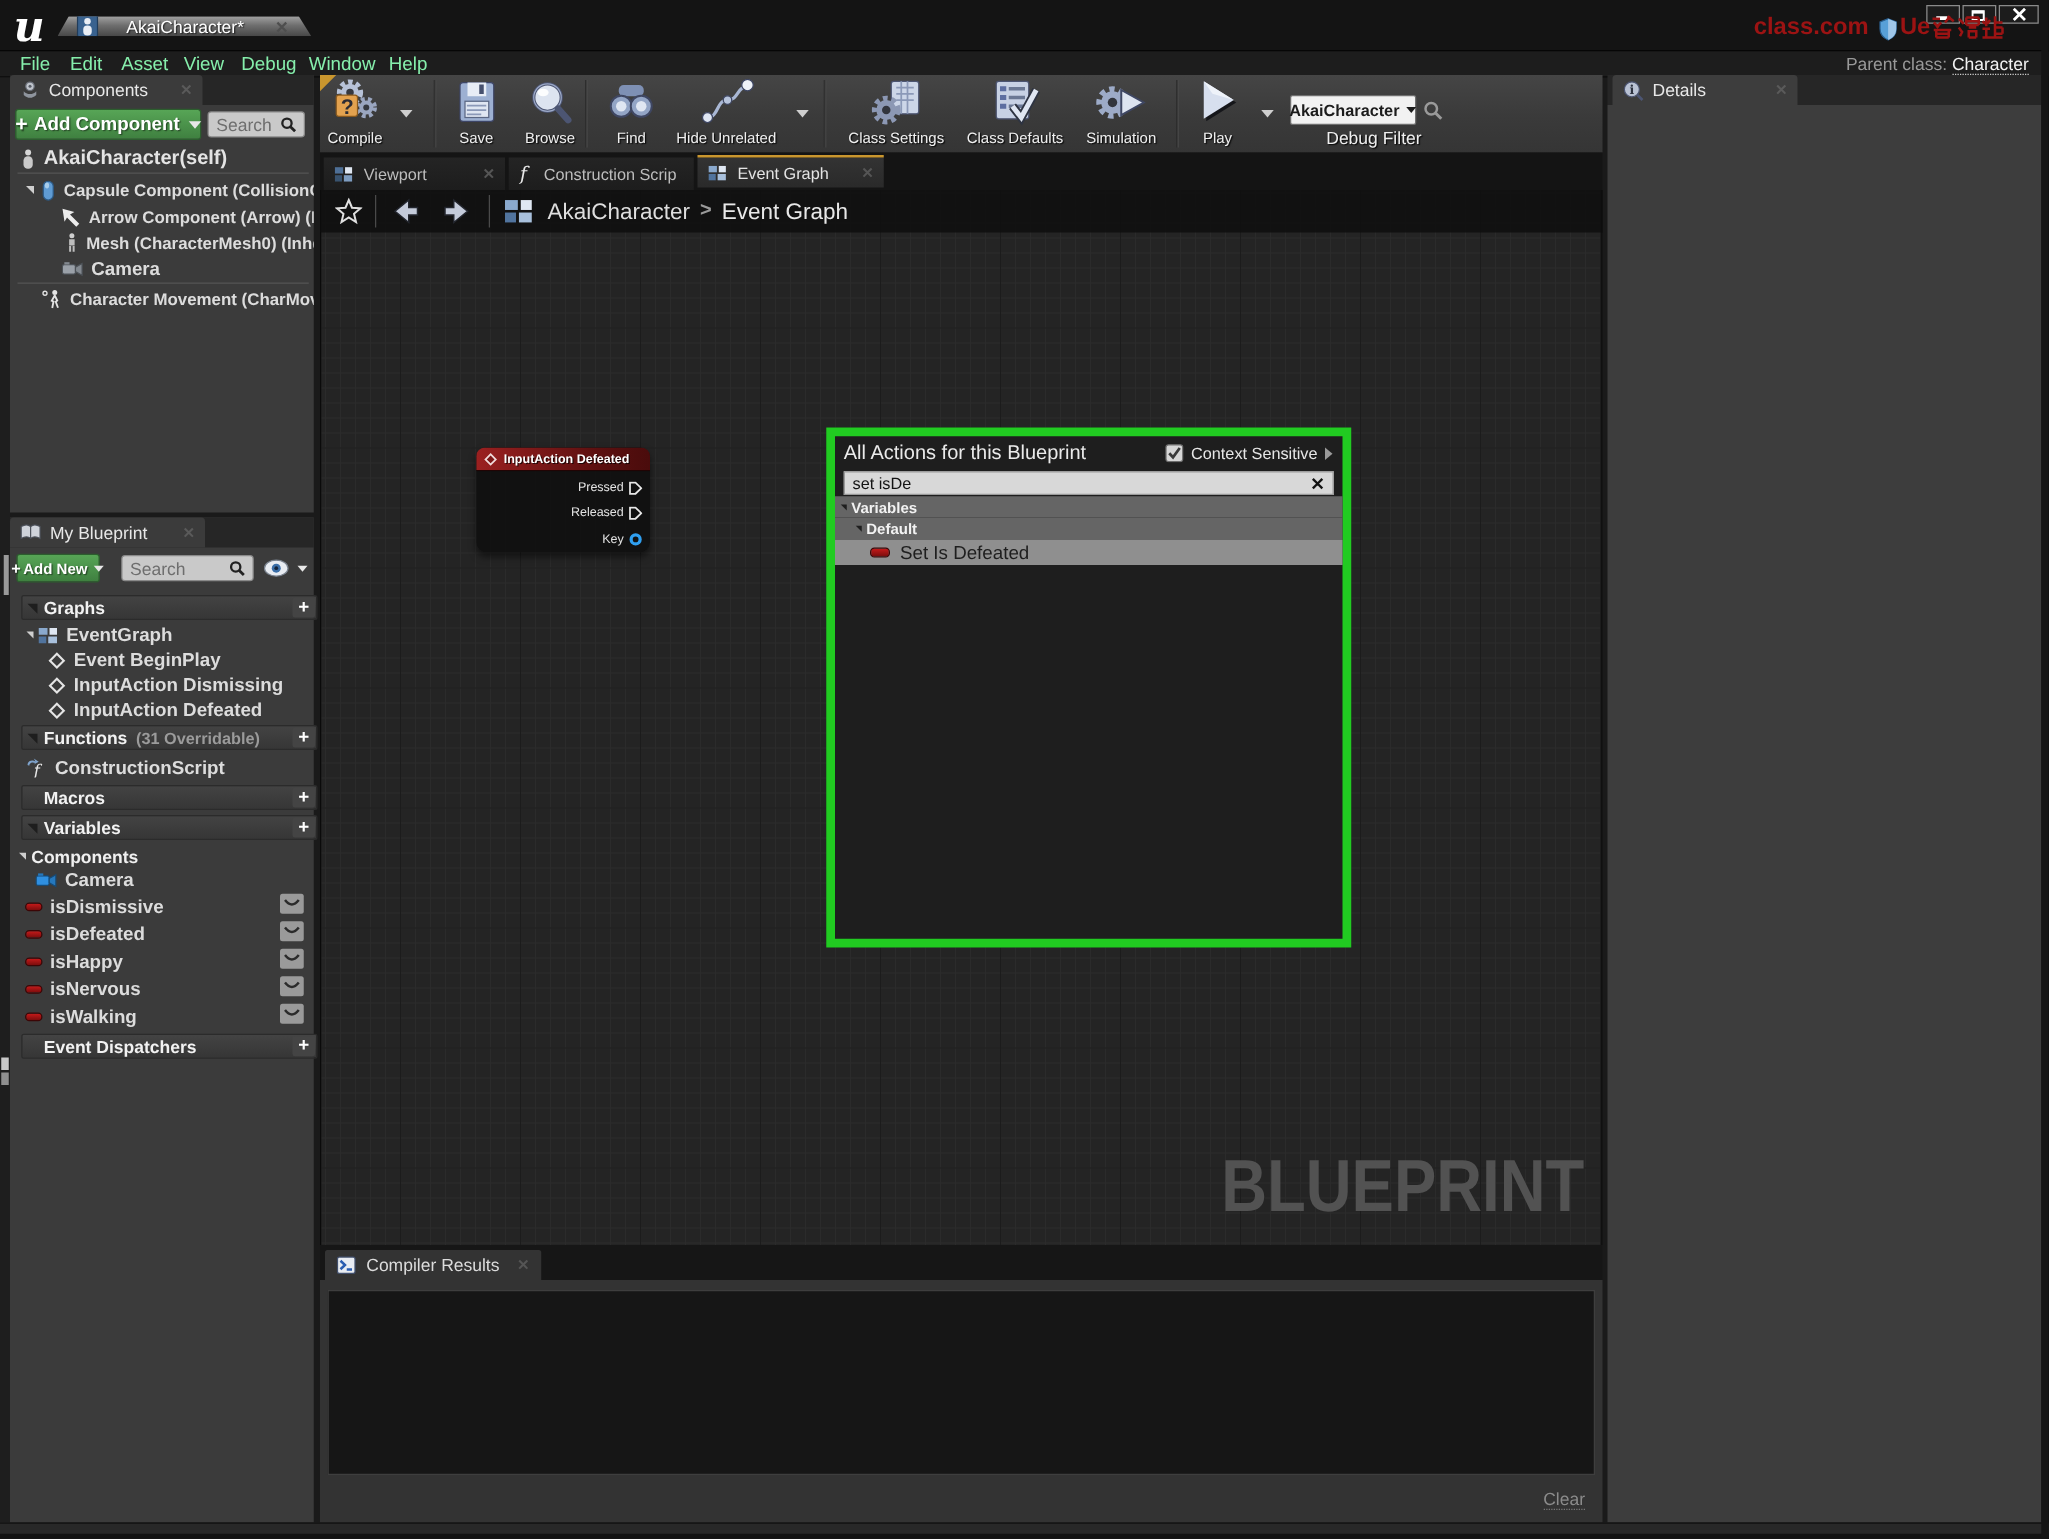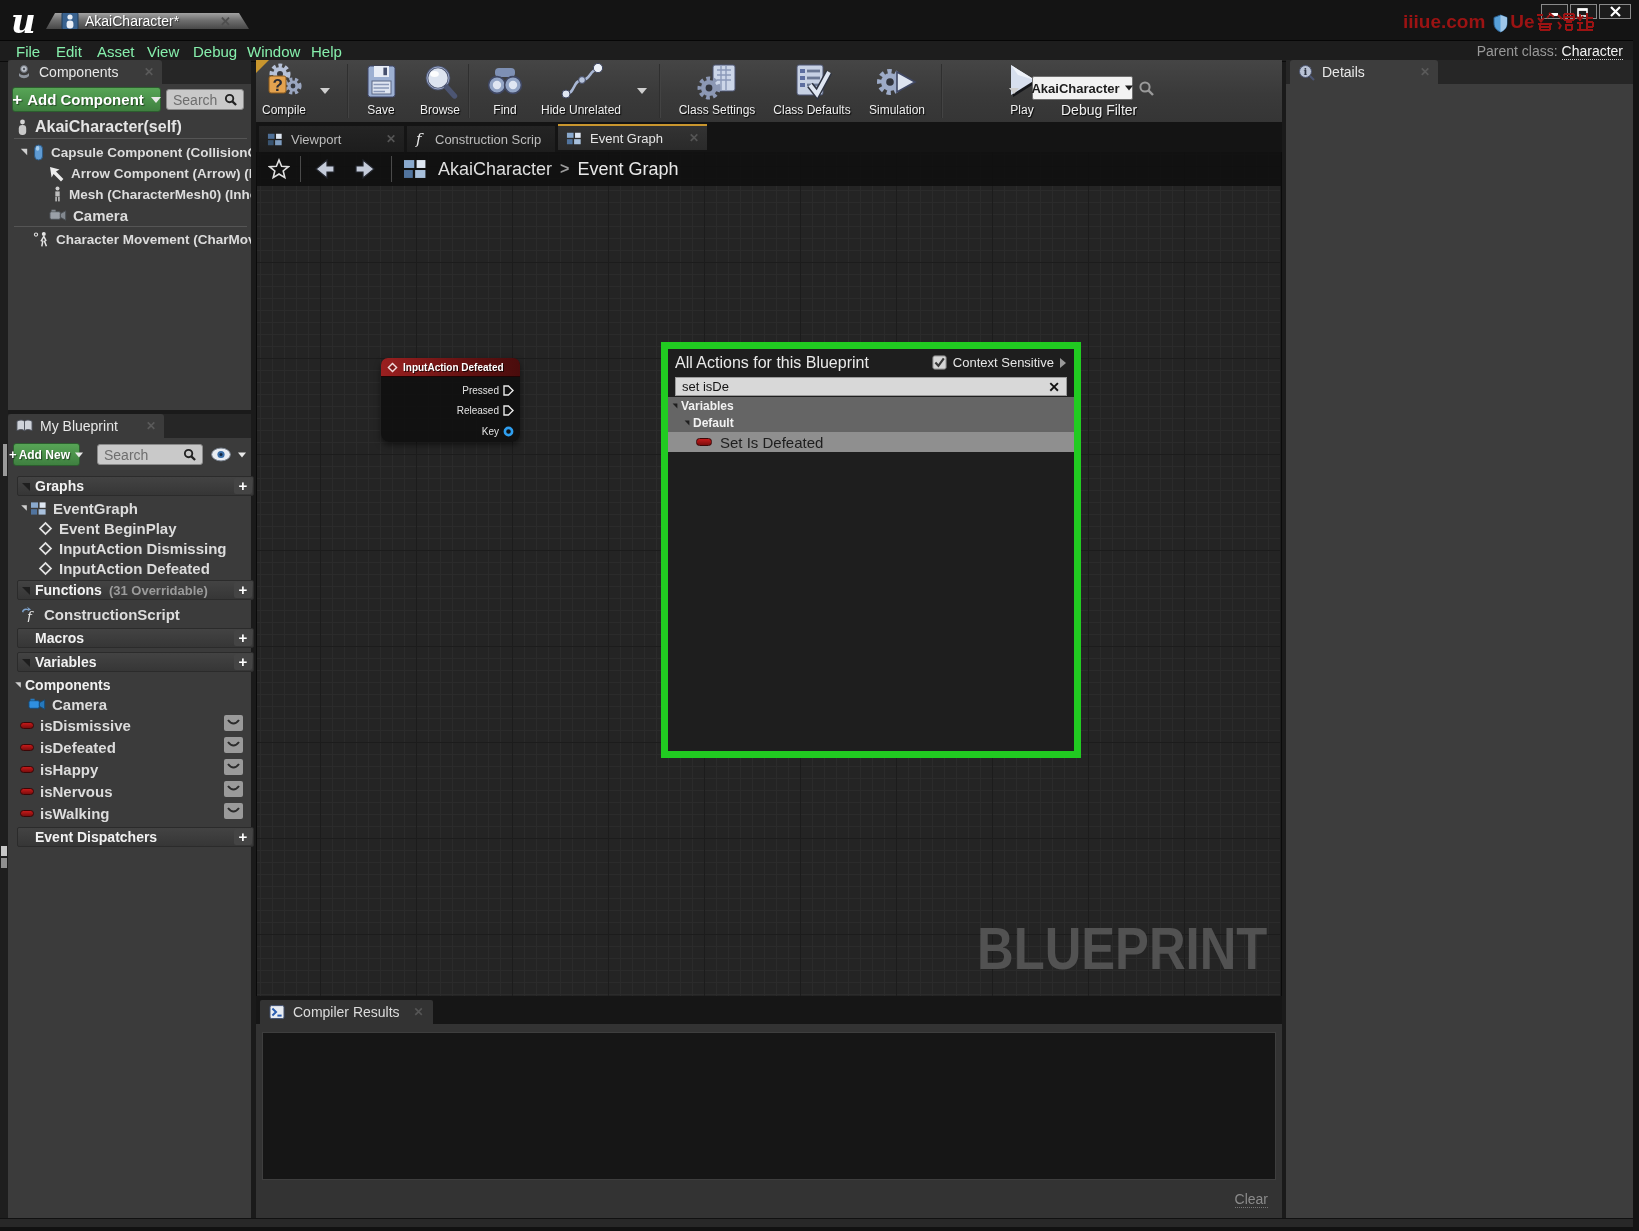--- a/index.html
+++ b/index.html
@@ -8,21 +8,21 @@
   #app { position:relative; width:1639px; height:1231px; background:#1a1a1a; overflow:hidden; }
   .abs { position:absolute; }
   .nowrap { white-space:nowrap; }
   svg { flex:0 0 auto; }
 
   
   #titlebar { left:0; top:0; width:1639px; height:40px; background:#141414; }
   #asset-tab { left:46px; top:13px; width:203px; height:16px;
      background:linear-gradient(#a2a2a2, #6f6f6f 45%, #474747);
      clip-path:polygon(0 100%, 9px 0, calc(100% - 10px) 0, 100% 100%);
-     display:flex; align-items:center; padding-left:15px; }
+     display:flex; align-items:center; padding-left:15px;gap:16px; }
   #asset-tab .tab-label { color:#fff; font-size:14px; margin-left:6px; text-shadow:1px 1px 1px rgba(0,0,0,0.6); }
   #asset-tab .tab-close { position:absolute; right:18px; color:#4e4e4e; font-size:13px; font-weight:bold; }
 
   
   .winbtn { position:absolute; top:4px; width:27px; height:15px; background:#1c1c1c;
       border:1px solid #8a8a8a; display:flex; align-items:center; justify-content:center; }
   
   #watermark { left:1403px; top:11px; height:22px; color:#9c1313; font-weight:bold;
       font-size:19px; display:flex; align-items:center; z-index:30; }
 
@@ -168,21 +168,21 @@
       <svg width="18" height="20" viewBox="0 0 18 20">
         <rect x="1" y="1" width="16" height="18" rx="2" fill="#39628f" stroke="#203c5a"></rect>
         <circle cx="9" cy="6" r="2.6" fill="#e9eef5"></circle>
         <rect x="5.6" y="9.4" width="6.8" height="8" rx="3.2" fill="#e9eef5"></rect>
       </svg>
       <span class="tab-label">AkaiCharacter*</span>
       <span class="tab-close">✕</span>
     </div>
 
     <div id="watermark" class="abs">
-      <span>iiiue.com</span>
+      <span>class.com</span>
       <svg width="15" height="19" viewBox="0 0 15 19" style="margin:3px 2px 0 8px">
         <path d="M7.5 1 L14 3.5 V9 C14 14 11 16.5 7.5 18 C4 16.5 1 14 1 9 V3.5 Z" fill="#58a0d8" stroke="#2a5f8f"></path>
         <path d="M7.5 1 L14 3.5 V9 C14 14 11 16.5 7.5 18 Z" fill="#9fc6e8"></path>
       </svg>
       <span>Ue</span>
       <svg width="60" height="20" viewBox="0 0 60 20" aria-label="Ue资源站">
         <g stroke="#9c1313" stroke-width="2" fill="none">
           <path d="M2 3 L8 3 M3 6 L7 10 M9 6 L5 10 M3 12 H17 M5 12 V18 M15 12 V18 M5 15 H15 M5 18 H15 M16 1 L12 6 M14 1 L19 5"></path>
           <path d="M23 3 L27 7 M23 10 L26 14 M24 17 L26 13 M29 2 H39 M29 2 V8 M39 2 V8 M29 5 H39 M29 8 H39 M31 10 H37 M30 13 H38 M31 13 V18 M37 13 V18 M31 18 H37"></path>
           <path d="M45 2 V9 M42 5 L44 7 M48 4 L46 7 M42 11 H48 M42 18 H58 M45 11 V18 M52 1 V18 M52 6 L58 6 M52 10 H58 M52 15 H58 M58 10 V15"></path>
@@ -545,21 +545,21 @@
     <svg width="44" height="40" viewBox="0 0 44 40">
       <circle cx="15" cy="20" r="10" fill="none" stroke="#9dabc8" stroke-width="6" stroke-dasharray="4 3.4"></circle>
       <circle cx="15" cy="20" r="9" fill="#9dabc8"></circle>
         <circle cx="15" cy="20" r="3.8" fill="#32353d"></circle>
       <polygon points="22,10 40,20 22,30" fill="#dde4f0" stroke="#3f4763" stroke-width="1.6"></polygon>
     </svg>
     <span class="tb-label">Simulation</span>
   </div>
   <div class="tb-sep" style="left:941px;top:64px"></div>
 
-  <div class="tb-btn" style="left:984px">
+  <div class="tb-btn" style="left:936px">
     <svg width="42" height="40" viewBox="0 0 42 40">
       <polygon points="12,5 36,20 12,35" fill="#15161a"></polygon>
       <polygon points="10,3 34,18 10,33" fill="#d7dfee"></polygon>
       <polygon points="10,3 34,18 17,13" fill="#eef2f9"></polygon>
     </svg>
     <span class="tb-label">Play</span>
   </div>
   <span class="tb-caret abs" style="left:1009px;top:88px"></span>
 
   <div class="abs" style="left:1032px;top:76px;width:101px;height:24px;background:#f2f2f2;border:1px solid #6f6f6f;border-radius:2px;display:flex;align-items:center;justify-content:center">

